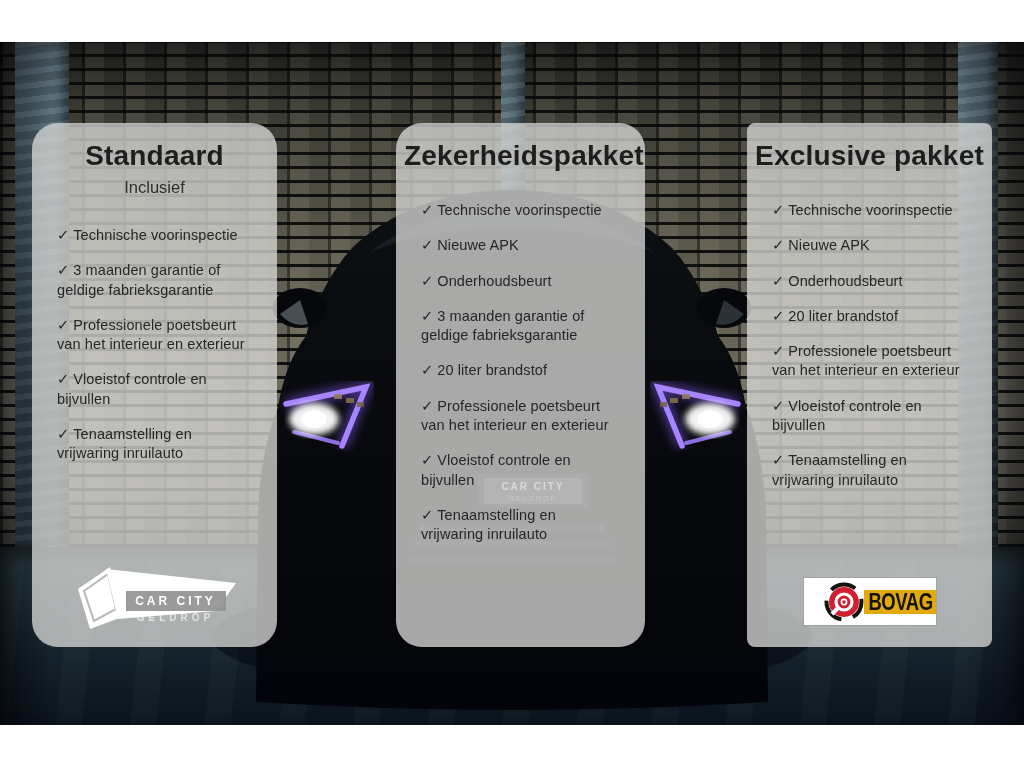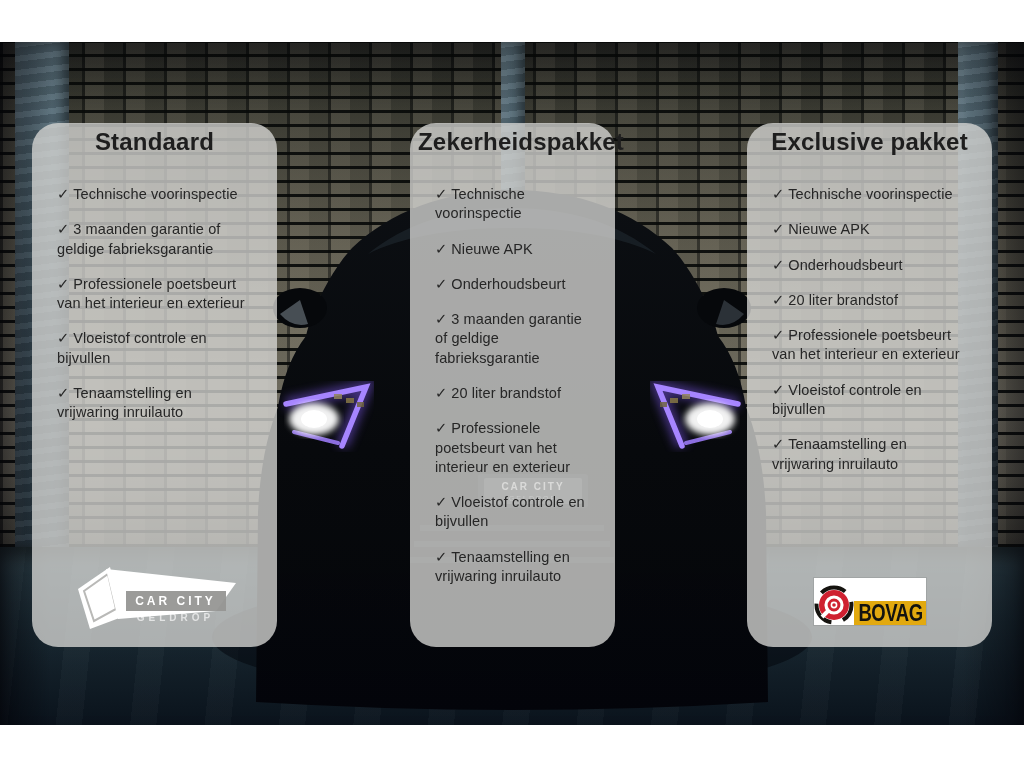--- a/index.html
+++ b/index.html
@@ -31,43 +31,43 @@
   .vignette{position:absolute;inset:0;pointer-events:none;
     background:
       linear-gradient(90deg, rgba(0,0,5,.55) 0%, rgba(0,0,5,0) 5%, rgba(0,0,5,0) 94%, rgba(0,0,5,.5) 100%),
       linear-gradient(180deg, rgba(0,0,0,.25) 0%, rgba(0,0,0,0) 10%, rgba(0,0,0,0) 72%, rgba(0,0,10,.35) 100%);}
   .car-svg{position:absolute;left:0;top:0;width:1024px;height:683px;}
 
   
   .panel{position:absolute;top:123px;height:524px;border-radius:26px;
     background:var(--panel-bg);color:var(--text-title);z-index:5;}
   .panel-1{left:32px;width:245px;}
-  .panel-2{left:410px;width:205px;}
-  .panel-3{left:747px;width:245px;}
-  .panel h2{margin:5px 8px 0;text-align:center;font-size:24px;font-weight:700;
+  .panel-2{left:396px;width:249px;}
+  .panel-3{left:747px;width:245px;border-radius:8px;}
+  .panel h2{margin:17px 8px 0;text-align:center;font-size:28px;font-weight:700;
     letter-spacing:.2px;color:var(--text-title);white-space:nowrap;}
   .panel .subtitle{margin:6px 8px 0;text-align:center;font-size:16.5px;color:var(--text-sub);}
   .panel ul{list-style:none;margin:16px 0 0;padding:13px 28px 0 25px;}
   .panel li{margin:0 0 16px;font-size:14.5px;line-height:1.33;color:var(--text-body);letter-spacing:.1px;}
   .chk{margin-right:4px;}
 
   
   .logo-carcity{position:absolute;left:50%;bottom:16px;transform:translateX(-50%);
     width:170px;height:72px;}
   .logo-carcity svg{position:absolute;inset:0;}
   .cc-text{position:absolute;left:56px;top:32px;width:100px;height:20px;
     background:rgba(150,150,148,.95);display:flex;align-items:center;justify-content:center;
     font-size:12px;font-weight:700;letter-spacing:3px;color:var(--logo-white);}
   .cc-sub{position:absolute;left:56px;top:53px;width:100px;text-align:center;
     font-size:10px;font-weight:700;letter-spacing:4px;color:rgba(255,255,255,.65);}
 
   
   .logo-bovag{position:absolute;left:50%;bottom:22px;transform:translateX(-50%);
-    width:112px;height:47px;background:#fff;display:flex;align-items:flex-end;
-    box-shadow:0 0 0 1px rgba(0,0,0,.08);}
+    width:112px;height:47px;background:#fff;display:flex;align-items:center;
+    box-shadow:0 0 0 1px rgba(0,0,0,.08);padding-left:20px;}
   .bovag-icon{width:44px;display:flex;align-items:center;justify-content:center;}
   .bovag-word{flex:1;background:var(--bovag-yellow);display:flex;align-items:center;justify-content:center;
     font-size:21px;font-weight:700;color:#131310;letter-spacing:-.5px;transform-origin:center;}
   .bovag-word span{display:inline-block;transform:scaleX(.88) scaleY(1.15);}
 </style>
 </head>
 <body>
 
 <div class="stage">
 
@@ -143,20 +143,21 @@
         <line x1="414" y1="502" x2="610" y2="502"></line>
         <line x1="410" y1="518" x2="614" y2="518"></line>
       </g>
     </svg>
 
     <div class="vignette"></div>
   </div>
 
   <section class="panel panel-1">
     <h2>Standaard</h2>
+    <div class="subtitle">Inclusief</div>
     <ul>
       <li><span class="chk">✓</span><span>Technische voorinspectie</span></li>
       <li><span class="chk">✓</span><span>3 maanden garantie of geldige fabrieksgarantie</span></li>
       <li><span class="chk">✓</span><span>Professionele poetsbeurt van het interieur en exterieur</span></li>
       <li><span class="chk">✓</span><span>Vloeistof controle en bijvullen</span></li>
       <li><span class="chk">✓</span><span>Tenaamstelling en vrijwaring inruilauto</span></li>
     </ul>
     <div class="logo-carcity">
       <svg viewBox="0 0 170 72">
         <polygon points="8,30 40,8 52,58 20,70" fill="#ffffff"></polygon>

